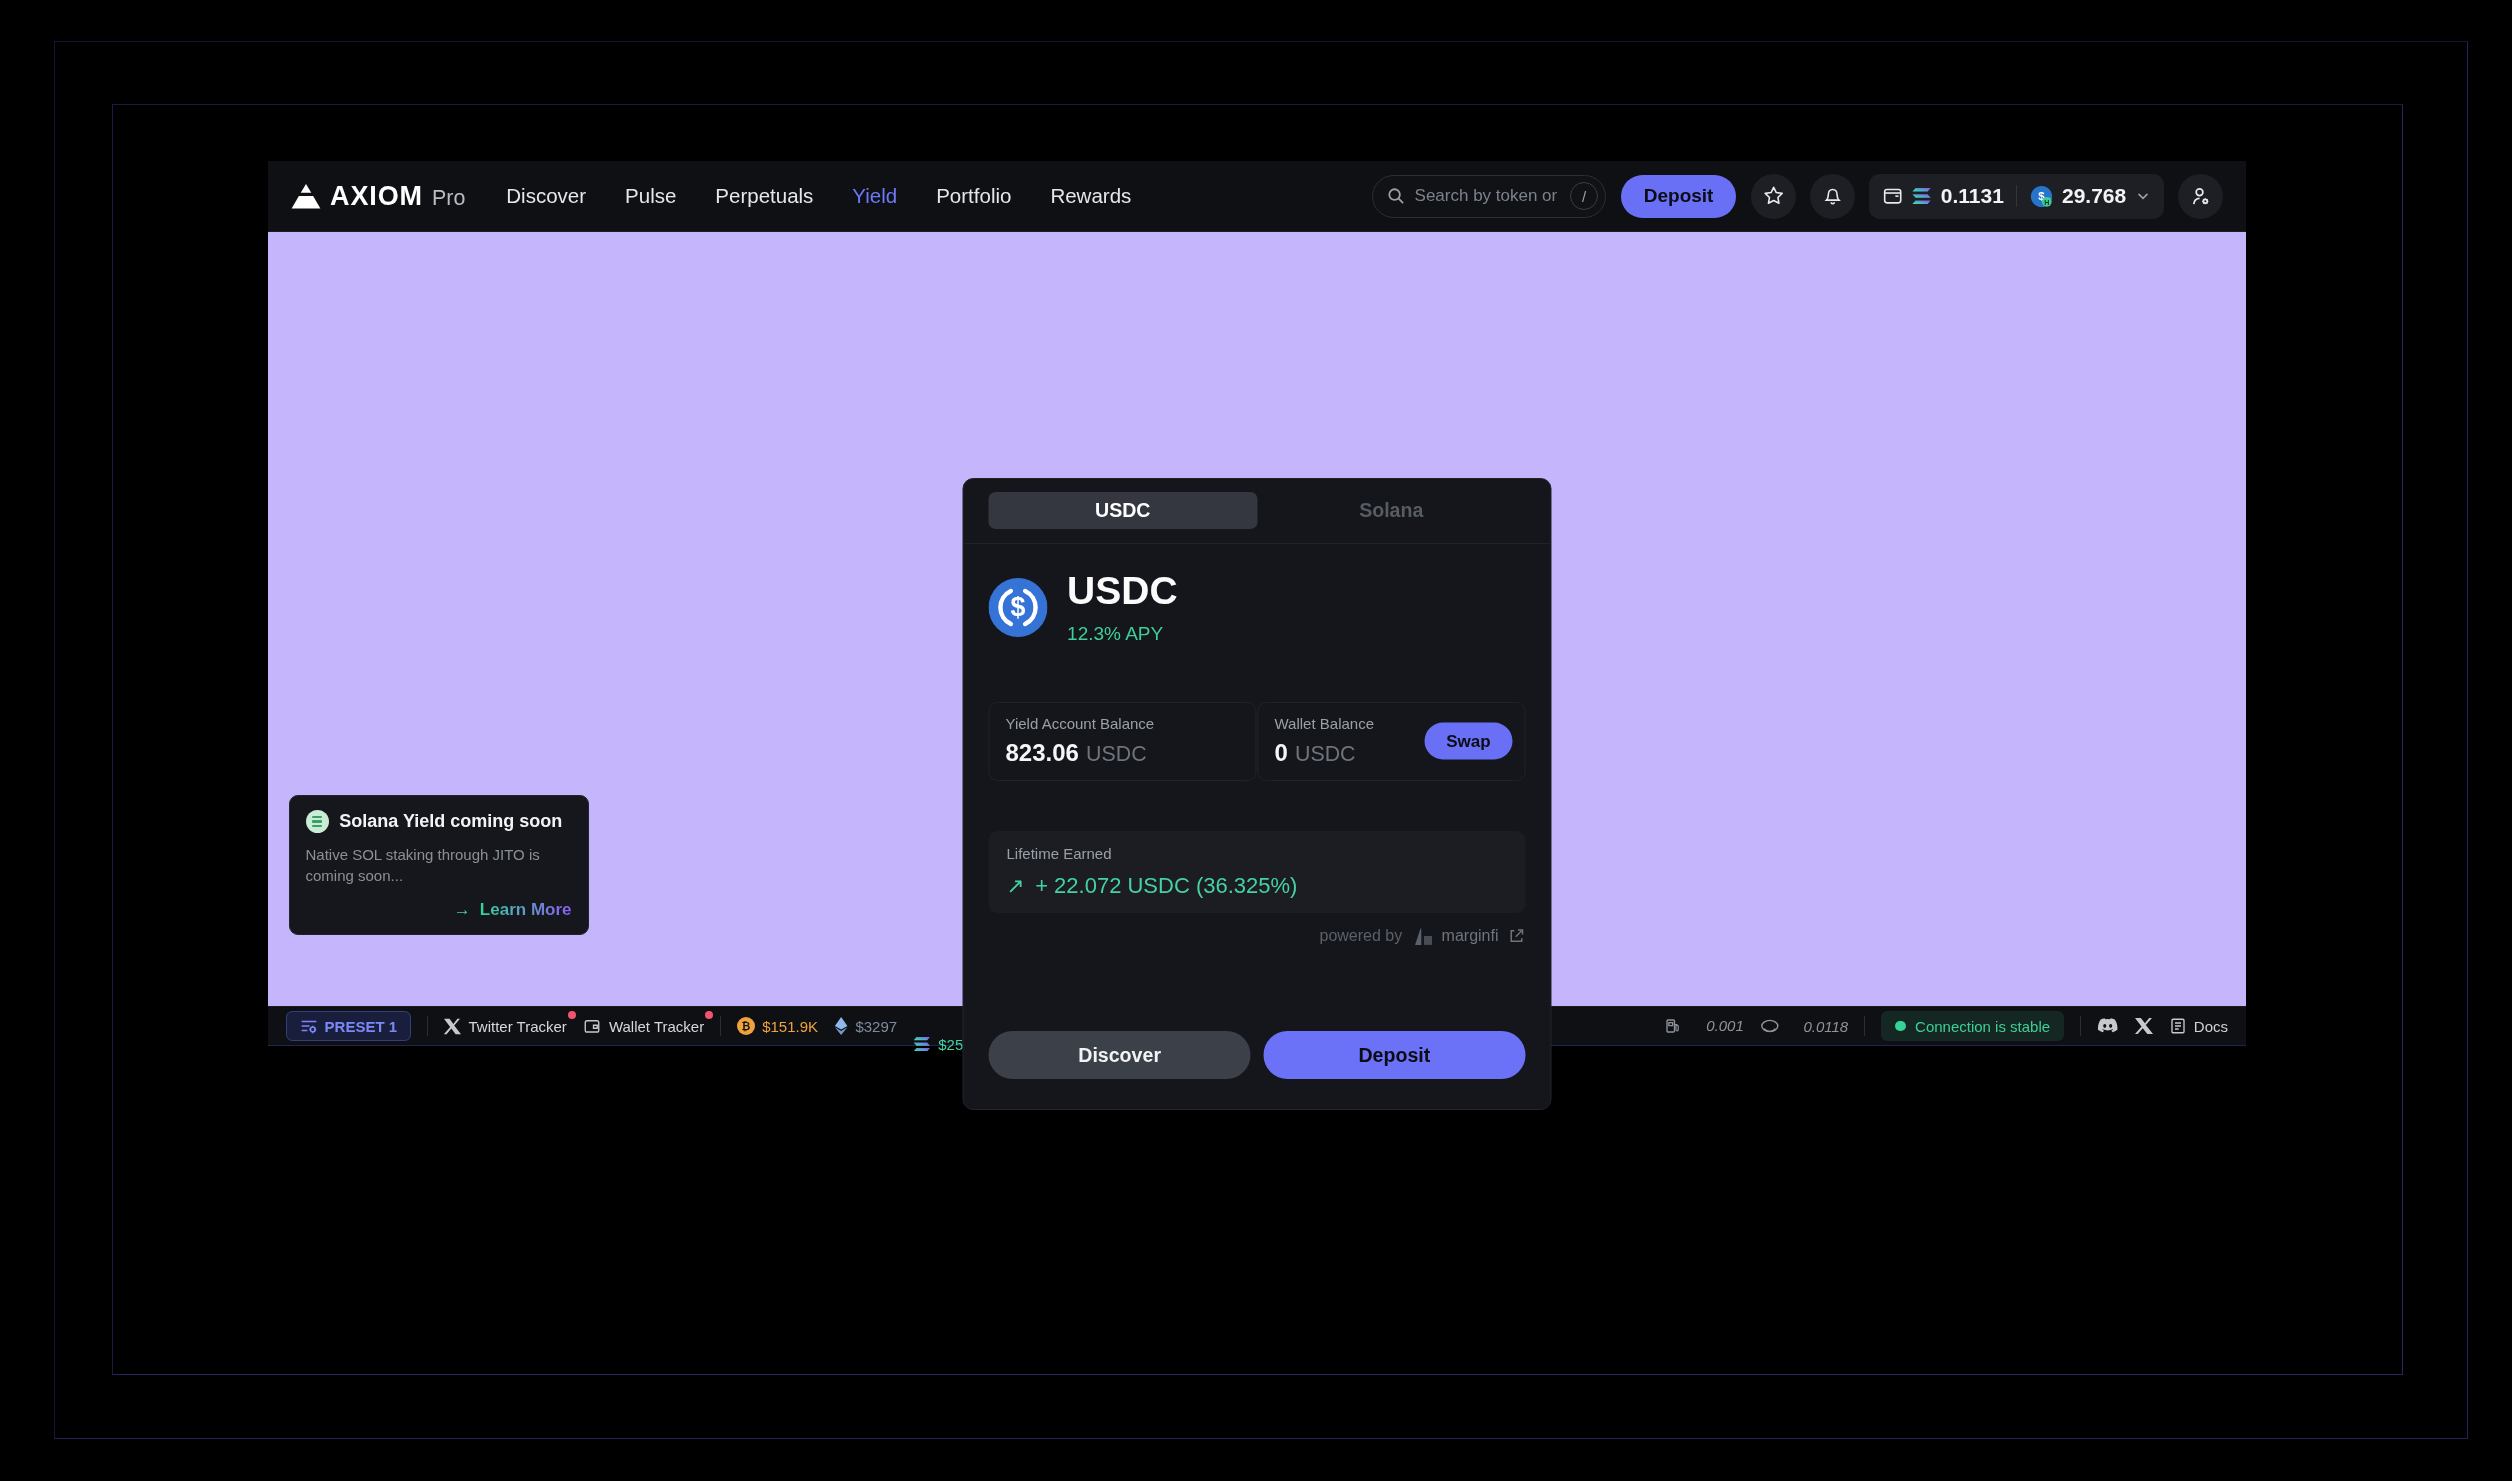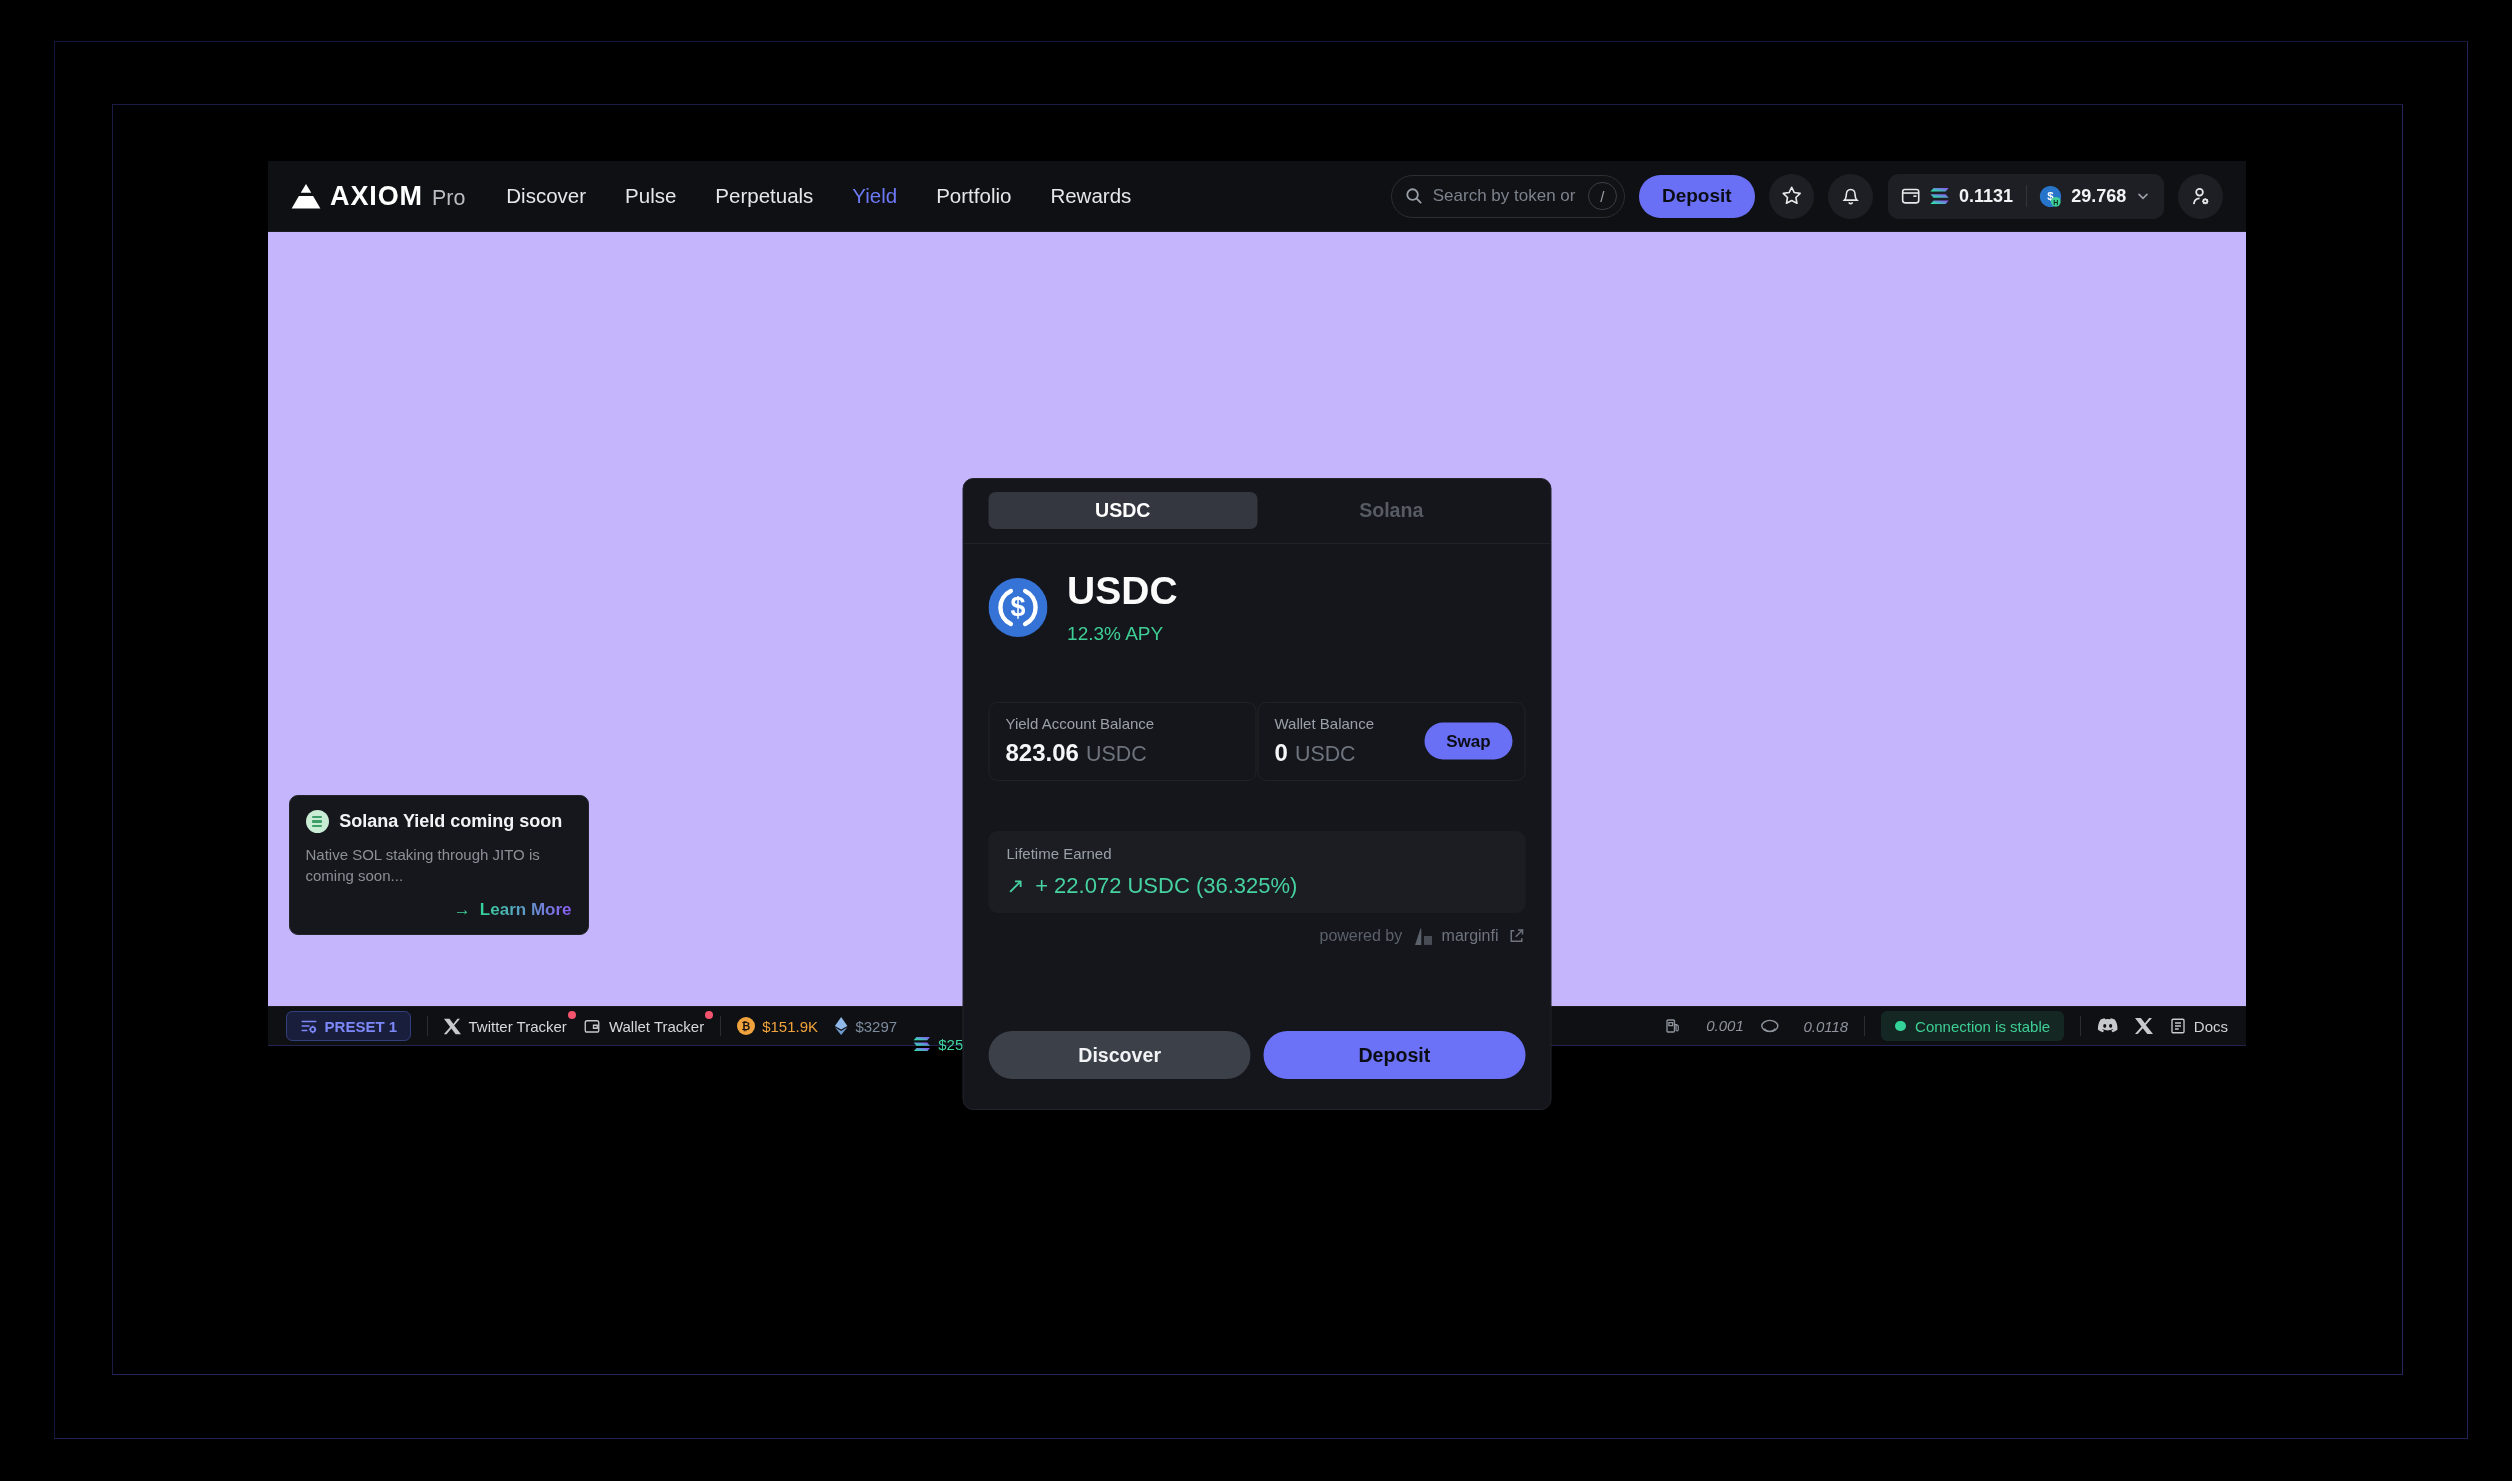--- a/index.html
+++ b/index.html
@@ -38,21 +38,21 @@
     display:flex; align-items:center; justify-content:center; font-size:15px; color:#9aa0a8; }
 
   .btn-deposit-top { height:43px; padding:0 23px; background:#6a70f6; border:none; border-radius:21.4px;
     color:#0b0d14; font-size:19px; font-weight:700; cursor:pointer; font-family:"Liberation Sans", sans-serif; }
   .icon-circle { width:45px; height:45px; border-radius:50%; background:#1d1f25; display:flex;
     align-items:center; justify-content:center; cursor:pointer; }
   .icon-circle svg { display:block; }
 
   .wallet-pill { height:45px; background:#1d1f25; border-radius:10.7px; display:flex; align-items:center;
     padding:0 12.5px; gap:9px; cursor:pointer; }
-  .wallet-pill .num { font-size:18px; font-weight:700; color:#f2f3f5; }
+  .wallet-pill .num { font-size:21px; font-weight:700; color:#f2f3f5; }
   .wallet-divider { width:0.9px; height:21.4px; background:#32353c; margin:0 3.6px; }
 
   
   .content { flex:1; position:relative; background:#c4b5fd; }
 
   .card { position:absolute; left:50%; transform:translateX(-50%); top:246px; width:589px;
     background:#15161b; border:0.9px solid #22242a; border-radius:10.7px; }
   .card-header { padding:13.4px 25px; border-bottom:0.9px solid #202227; }
   .tabs { display:flex; }
   .tab { flex:1; height:37px; display:flex; align-items:center; justify-content:center;

